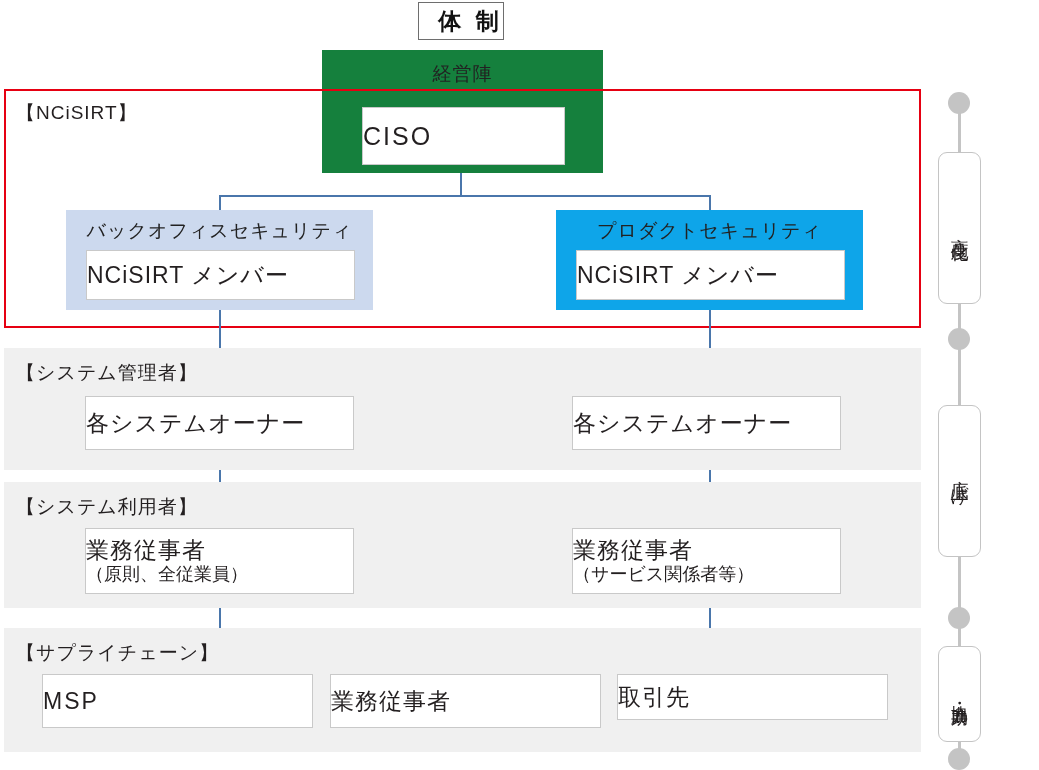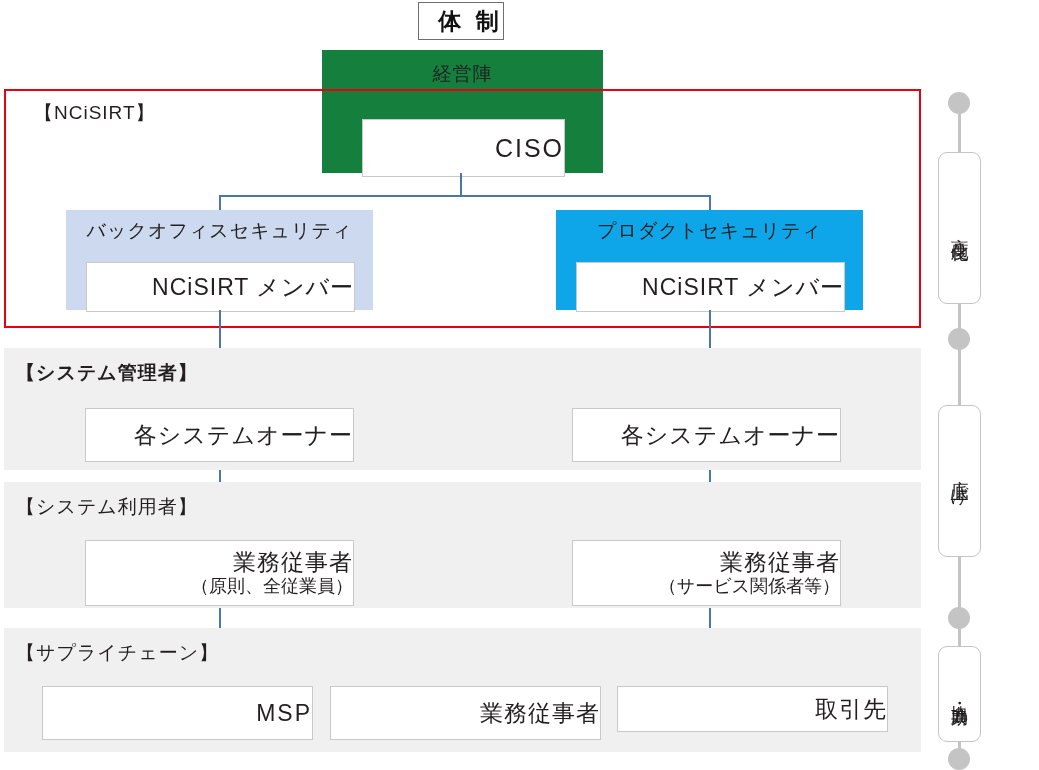--- a/index.html
+++ b/index.html
@@ -45,24 +45,23 @@
     font-size: 19px;
     letter-spacing: 1px;
     color: #222222;
     line-height: 1;
   }
   .inner-box {
     background: #ffffff;
     border: 1px solid #c9c9c9;
     display: flex;
     flex-direction: column;
-    align-items: flex-end;
+    align-items: flex-start;
     justify-content: center;
     color: #231f20;
-    margin-top: 12px;
   }
   .inner-box .main-line { font-size: 23px; letter-spacing: 1px; line-height: 1.15; }
   .inner-box .sub-line  { font-size: 18px; letter-spacing: 0px; line-height: 1.15; }
 
   
   .red-frame {
     border: 2px solid #e60012;
     background: transparent;
     pointer-events: none;
   }
@@ -121,41 +120,41 @@
       <span class="main-line" style="font-size:25px; letter-spacing:2px;">CISO</span>
     </div>
   </div>
 
   <div class="abs v-line" style="left:460px; top:173px; width:2px; height:23px;"></div>
   <div class="abs h-line" style="left:219px; top:195px; width:492px; height:2px;"></div>
   <div class="abs v-line" style="left:219px; top:195px; width:2px; height:15px;"></div>
   <div class="abs v-line" style="left:709px; top:195px; width:2px; height:15px;"></div>
 
   <div class="abs red-frame" style="left:4px; top:89px; width:917px; height:239px;"></div>
-  <div class="abs bracket-label" style="left:16px; top:100px;margin-left:18px;">【NCiSIRT】</div>
+  <div class="abs bracket-label" style="left:16px; top:100px;">【NCiSIRT】</div>
 
   <div class="abs group-panel" style="left:66px; top:210px; width:307px; height:100px; background:#ccd9ee;">
     <div class="group-title" style="margin-top:11px;">バックオフィスセキュリティ</div>
     <div class="inner-box" style="position:absolute; left:20px; top:40px; width:267px; height:48px;">
       <span class="main-line">NCiSIRT メンバー</span>
     </div>
   </div>
 
   <div class="abs group-panel" style="left:556px; top:210px; width:307px; height:100px; background:#0ea5e9;">
     <div class="group-title" style="margin-top:11px;">プロダクトセキュリティ</div>
     <div class="inner-box" style="position:absolute; left:20px; top:40px; width:267px; height:48px;">
       <span class="main-line">NCiSIRT メンバー</span>
     </div>
   </div>
 
   <div class="abs v-line" style="left:219px; top:310px; width:2px; height:38px;"></div>
   <div class="abs v-line" style="left:709px; top:310px; width:2px; height:38px;"></div>
 
   <div class="abs band" style="left:4px; top:348px; width:917px; height:122px;"></div>
-  <div class="abs bracket-label" style="left:16px; top:360px;font-weight:bold;">【システム管理者】</div>
+  <div class="abs bracket-label" style="left:16px; top:360px;">【システム管理者】</div>
   <div class="abs inner-box" style="left:85px; top:396px; width:269px; height:54px;">
     <span class="main-line">各システムオーナー</span>
   </div>
   <div class="abs inner-box" style="left:572px; top:396px; width:269px; height:54px;">
     <span class="main-line">各システムオーナー</span>
   </div>
 
   <div class="abs v-line" style="left:219px; top:470px; width:2px; height:12px;"></div>
   <div class="abs v-line" style="left:709px; top:470px; width:2px; height:12px;"></div>
 

